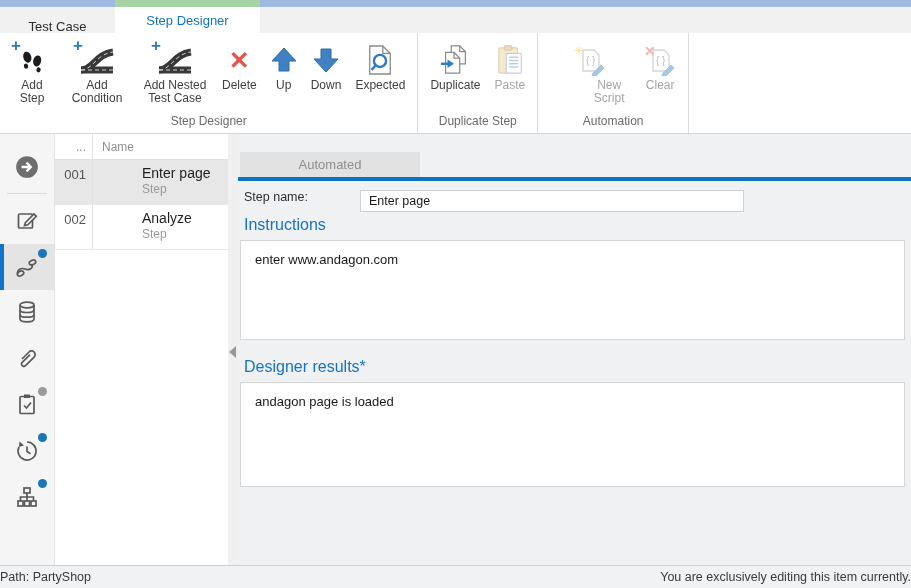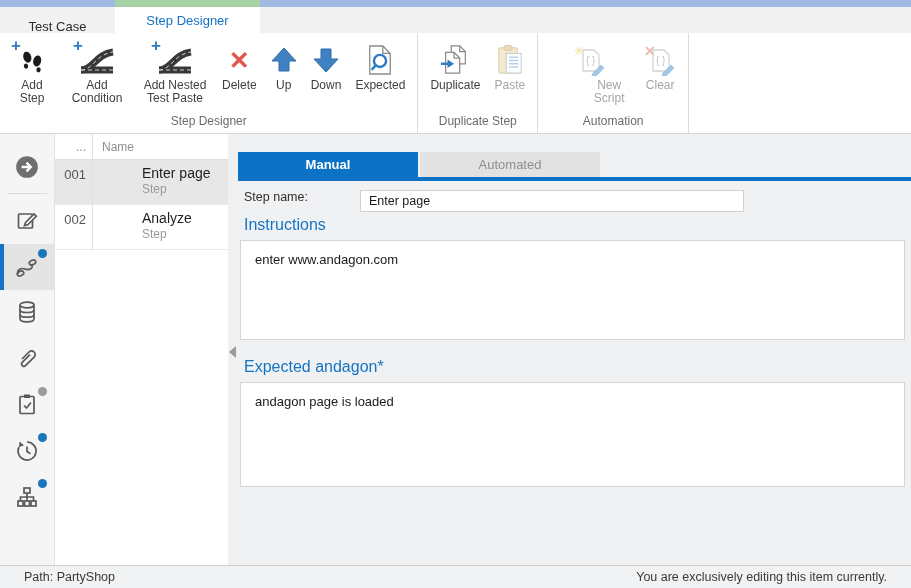--- a/index.html
+++ b/index.html
@@ -80,21 +80,21 @@
     font-family:"Liberation Sans", sans-serif; font-size:12.5px; color:#1a1a1a; padding:2px 8px; outline:none; }
   .sec-heading { font-size:16px; color:#1474c4; margin:4px 0 6px 6px; }
   .ed-box { margin:0 6px 0 2px; background:#fff; border:1px solid #d5d5d5; height:100px; resize:none;
     font-family:"Liberation Sans", sans-serif; font-size:13px; color:#1a1a1a; padding:10px 14px;
     outline:none; line-height:17px; }
   .ed-box.second { height:105px; }
   .sec-heading.second { margin-top:18px; }
 
   
   .status-bar { height:23px; background:#f1f2f3; border-top:1px solid #cfcfcf; display:flex;
-    align-items:center; justify-content:space-between; padding:0 24px; font-size:12.5px; color:#3a3a3a; }
+    align-items:center; justify-content:space-between; padding:0 0; font-size:12.5px; color:#3a3a3a; }
 
   svg { display:block; }
 </style>
 </head>
 <body>
 
 <div class="app">
 
   <div class="top-strip">
     <div class="strip-seg1"></div>
@@ -140,21 +140,21 @@
         <div class="rb-btn">
           <span class="ic">
             <span class="plus-ov">+</span>
             <svg width="36" height="30" viewBox="0 0 36 30">
               <path d="M2 25 H34" stroke="#383838" stroke-width="7" fill="none"></path>
               <path d="M2 25 C14 25 17 9 34 7" stroke="#383838" stroke-width="7" fill="none"></path>
               <path d="M2 25 H34" stroke="#cfcfcf" stroke-width="1" stroke-dasharray="4 3" fill="none"></path>
               <path d="M2 25 C14 25 17 9 34 7" stroke="#cfcfcf" stroke-width="1" stroke-dasharray="4 3" fill="none"></path>
             </svg>
           </span>
-          <span style="max-width:66px;">Add Nested Test Paste</span>
+          <span style="max-width:66px;">Add Nested Test Case</span>
         </div>
         <div class="rb-btn">
           <span class="ic">
               <span class="x-red">✕</span>
             </span>
           <span>Delete</span>
         </div>
         <div class="rb-btn">
           <span class="ic">
             <svg width="26" height="28" viewBox="0 0 26 28">
@@ -353,34 +353,33 @@
         </div>
       </div>
     </div>
 
     <div class="splitter">
       <div class="collapse-handle"></div>
     </div>
 
     <div class="main">
       <div class="ed-tabs">
-        <div class="ed-tab active">Manual</div>
         <div class="ed-tab inactive">Automated</div>
       </div>
       <div class="ed-underline"></div>
 
       <div class="stepname-row">
         <span class="stepname-label">Step name:</span>
         <input class="stepname-input" type="text" value="Enter page" style="">
       </div>
 
       <div class="sec-heading">Instructions</div>
       <textarea class="ed-box" style="">enter www.andagon.com</textarea>
 
-      <div class="sec-heading second">Expected andagon*</div>
+      <div class="sec-heading second">Designer results*</div>
       <textarea class="ed-box second" style="">andagon page is loaded</textarea>
     </div>
   </div>
 
   <div class="status-bar">
     <span>Path: PartyShop</span>
     <span>You are exclusively editing this item currently.</span>
   </div>
 
 </div>

